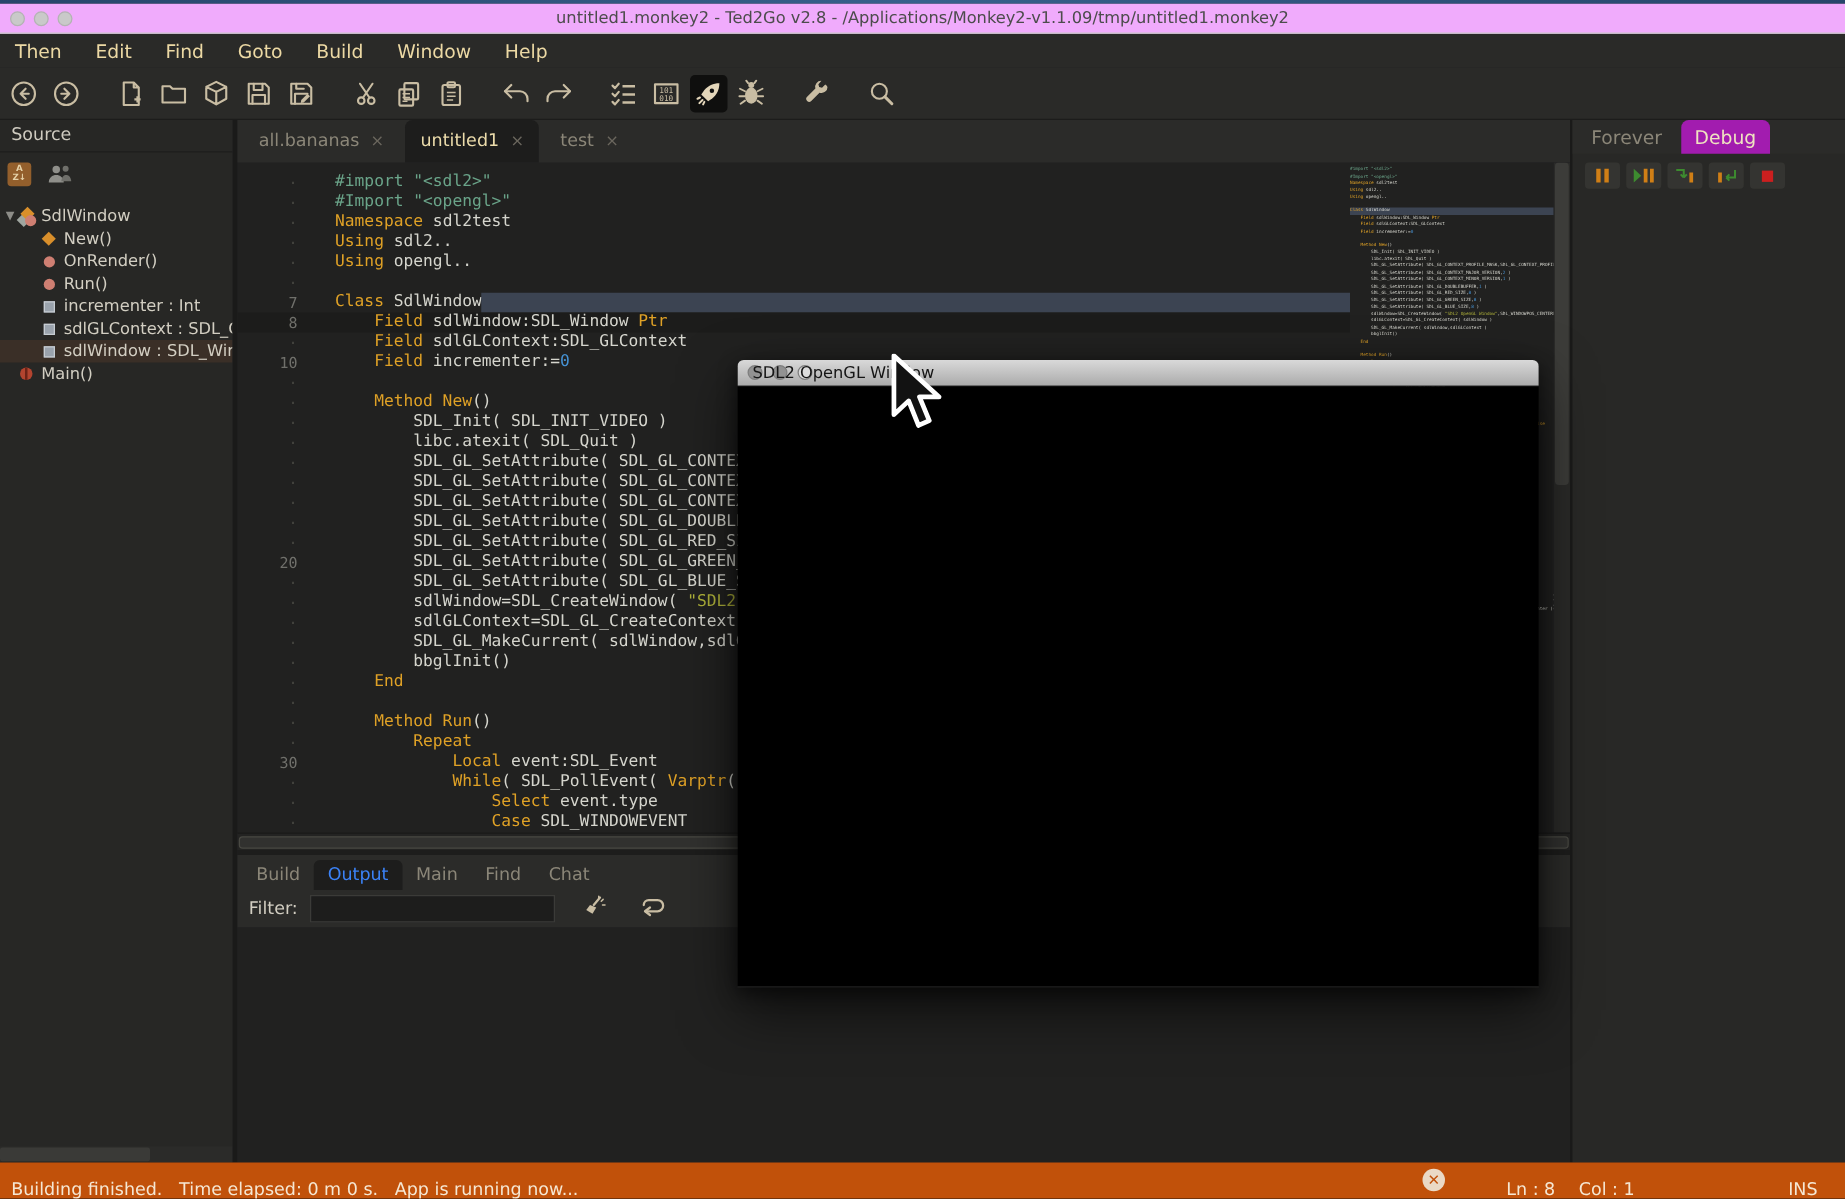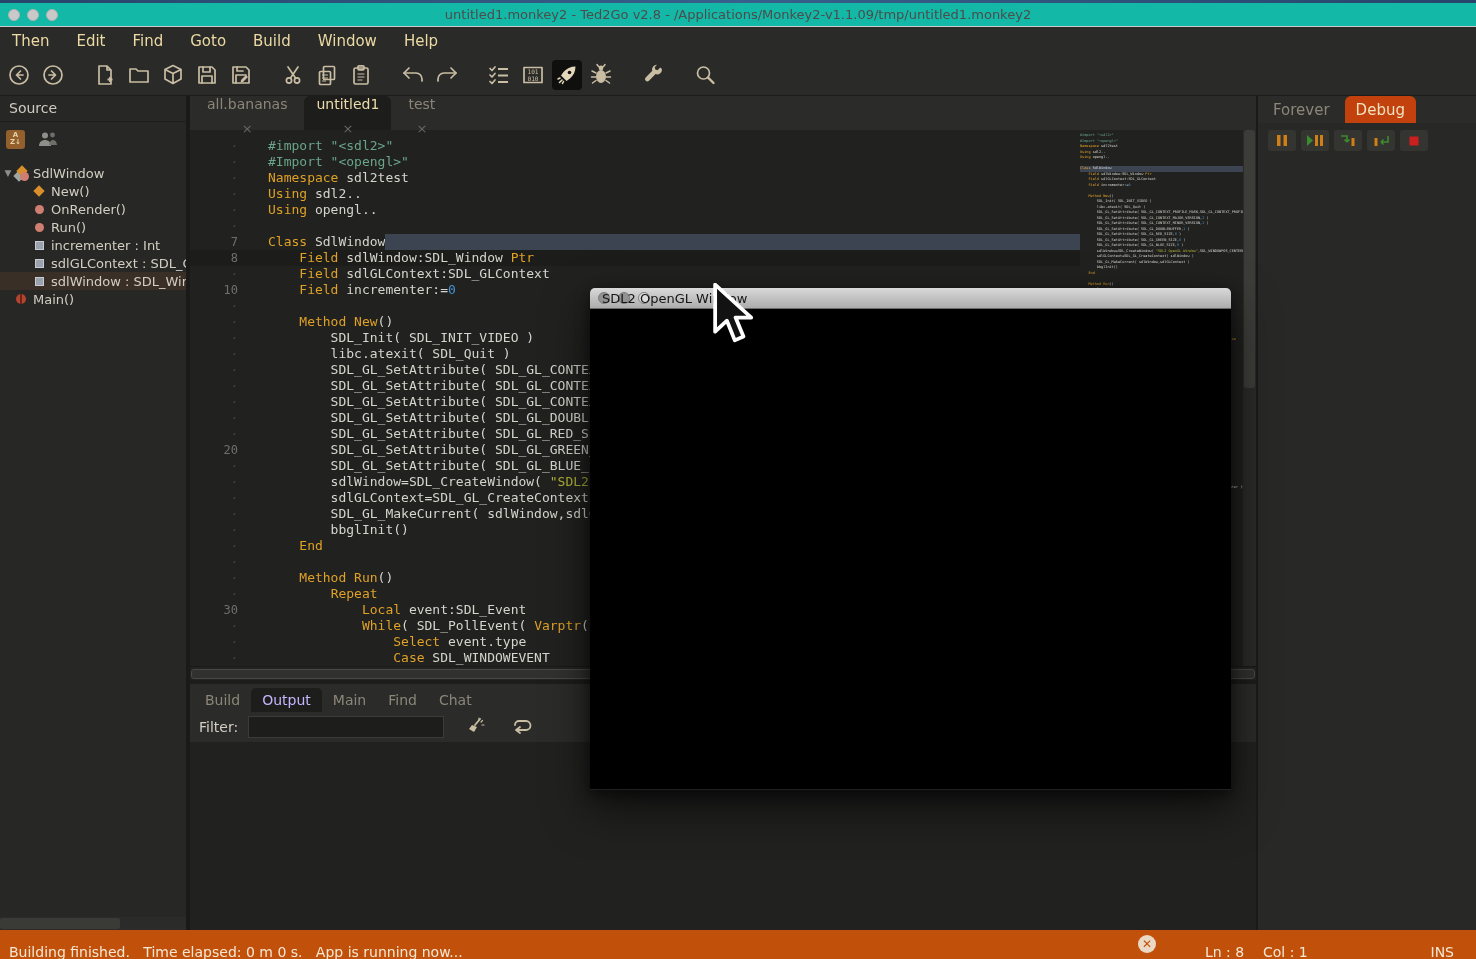--- a/index.html
+++ b/index.html
@@ -1,20 +1,20 @@
 <!DOCTYPE html>
 <html><head>
 <meta charset="utf-8">
 <style>
   html,body{margin:0;padding:0;background:#000;}
   .screen{position:relative;width:1476px;height:959px;overflow:hidden;background:#212120;
           font-family:"DejaVu Sans",sans-serif;-webkit-font-smoothing:antialiased;}
   
   .topstrip{height:3px;background:linear-gradient(90deg,#27456b,#37608c,#27456b);}
-  .titlebar{height:23px;background:#14b8a6;display:flex;align-items:center;position:relative;border-bottom:1px solid #c9c9c9;}
+  .titlebar{height:23px;background:#f0abfc;display:flex;align-items:center;position:relative;border-bottom:1px solid #c9c9c9;}
   .tl{width:12px;height:12px;border-radius:50%;background:#c9c9c9;border:1px solid #b3b3b3;margin-left:8px;box-sizing:border-box;flex:none;}
   .title-text{position:absolute;left:0;right:0;text-align:center;font-size:13px;color:#4c4c4c;pointer-events:none;}
   .menubar{height:27px;background:#2a2a28;display:flex;align-items:center;gap:27px;padding-left:12px;}
   .menu-item{color:#ecd9a4;font-size:15px;}
   .toolbar{height:41px;background:#2a2a28;display:flex;align-items:center;padding-left:4px;border-bottom:1px solid #1c1c1b;}
   .tb{width:30px;height:30px;margin-right:4px;display:flex;align-items:center;justify-content:center;border-radius:4px;flex:none;}
   .tb.gap{margin-left:18px;}
   .tb.active{background:#0f0f0e;}
   .tb svg{display:block;}
   
@@ -34,21 +34,21 @@
   .circle{position:absolute;width:9px;height:9px;border-radius:50%;background:#cf7f72;}
   .square{position:absolute;width:9px;height:9px;background:#9aa3ad;border:1px solid #c6ccd2;box-sizing:border-box;}
   .gsq{position:absolute;width:8px;height:8px;background:#a0a6a0;transform:rotate(45deg);}
   .mainic{position:absolute;width:10px;height:10px;border-radius:50%;background:#b3442f;overflow:hidden;}
   .mainic:before{content:"";position:absolute;left:4px;top:0;width:2px;height:10px;background:#6e2317;}
   .sb-hscroll{position:absolute;bottom:0;left:0;width:100%;height:13px;background:#2b2b29;}
   .sb-hthumb{width:120px;height:11px;margin-top:1px;background:#3a3a37;border-radius:2px;}
   
   .editor-col{width:1066px;flex:none;display:flex;flex-direction:column;background:#212120;}
   .tabbar{height:34px;background:#2b2b29;display:flex;align-items:center;font-size:14px;color:#8b8678;flex:none;}
-  .tab{height:100%;display:flex;align-items:center;padding:0 12px;gap:9px;margin-left:5px;border-radius:6px 6px 0 0;flex-direction:column;}
+  .tab{height:100%;display:flex;align-items:center;padding:0 12px;gap:9px;margin-left:5px;border-radius:6px 6px 0 0;}
   .tab.active{background:#1d1d1c;color:#ecdcab;}
   .tab .x{color:#6b675e;font-size:13px;}
   .code-area{height:536px;position:relative;overflow:hidden;flex:none;
              font-family:"DejaVu Sans Mono","Liberation Mono",monospace;font-size:13px;line-height:16px;}
   .lines{position:absolute;top:8px;left:0;width:100%;}
   .cl{height:16px;display:flex;white-space:pre;overflow:hidden;}
   .cl.cur{background:#1c1c1b;}
   .gut{width:48px;flex:none;text-align:right;padding-right:14px;color:#70706b;font-size:12px;}
   .gut.dot{color:#45453f;}
   .codetext{padding-left:16px;flex:none;}
@@ -58,31 +58,31 @@
            font-family:"DejaVu Sans Mono",monospace;font-size:3.5px;line-height:5.5px;padding-top:3px;box-sizing:border-box;}
   .mm-line{height:5.5px;white-space:pre;overflow:hidden;}
   .mm-line.msel{background:#3c4452;}
   .vscroll{position:absolute;left:1053px;top:0;width:13px;height:536px;background:#2a2a28;z-index:4;}
   .vthumb{width:11px;margin-left:1px;height:258px;background:#3c3c39;border-radius:3px;}
   .hscroll{height:14px;background:#232322;border-top:1px solid #1a1a19;padding:2px 1px;box-sizing:border-box;flex:none;}
   .hthumb{height:8px;background:#31312f;border:1px solid #494943;border-radius:3px;}
   .bp-gap{height:4px;background:#1d1d1c;flex:none;}
   .bp-tabbar{height:28px;background:#2b2b29;display:flex;align-items:flex-end;font-size:14px;color:#8b8678;padding-left:4px;flex:none;}
   .bp-tab{padding:4px 11px;border-radius:5px 5px 0 0;}
-  .bp-tab.active{background:#1d1d1c;color:#c4b5fd;}
+  .bp-tab.active{background:#1d1d1c;color:#3b82f6;}
   .filter-row{height:30px;background:#2b2b29;display:flex;align-items:center;padding-left:9px;color:#d2cec2;font-size:14px;flex:none;}
   .filter-input{width:186px;height:20px;margin-left:10px;background:#1d1d1c;border:1px solid #3b3b38;color:#d5d5cd;
                 font-size:13px;padding:0 4px;outline:none;}
   .f-ic{margin-left:22px;}
   .bp-content{flex:1;background:#212120;}
   
   .right-panel{flex:1;background:#282826;border-left:2px solid #1a1a19;display:flex;flex-direction:column;}
   .rp-tabbar{height:27px;background:#2b2b29;display:flex;align-items:center;font-size:15px;color:#8b8678;}
   .rp-tab{height:100%;display:flex;align-items:center;padding:0 11px;margin-left:4px;border-radius:6px 6px 0 0;}
-  .rp-tab.active{background:#c2410c;color:#efe3c0;}
+  .rp-tab.active{background:#a21caf;color:#efe3c0;}
   .rp-buttons{display:flex;gap:5px;padding:7px 0 0 10px;}
   .rp-btn{width:28px;height:21px;background:#343431;border-radius:3px;display:flex;align-items:center;justify-content:center;}
   
   .statusbar{height:44px;background:#c1510a;position:relative;display:flex;align-items:center;color:#f5e7d3;font-size:14px;}
   .status-msg{padding-left:9px;white-space:pre;}
   .status-close{position:absolute;left:1138px;top:5px;width:18px;height:18px;border-radius:50%;background:#ead9c5;
                 color:#c1510a;font-size:12px;font-weight:bold;text-align:center;line-height:18px;}
   .status-ln{position:absolute;left:1205px;}
   .status-col{position:absolute;left:1263px;}
   .status-ins{position:absolute;right:22px;margin-left:11px;}

